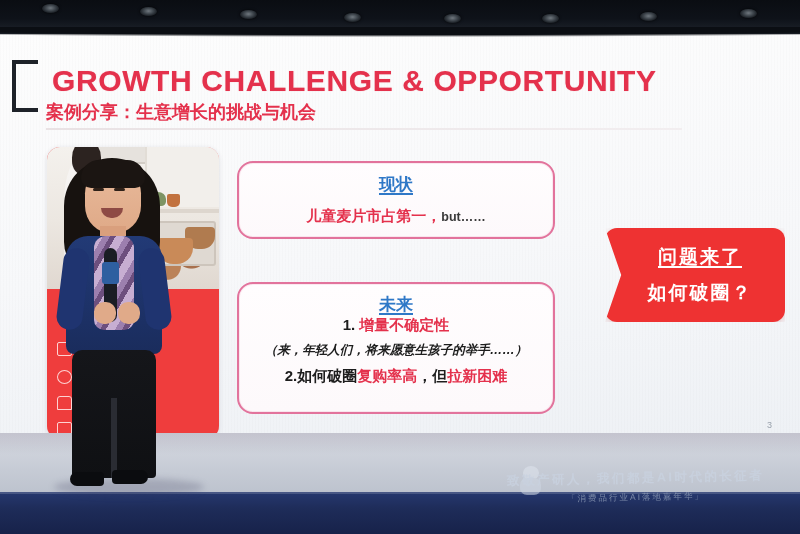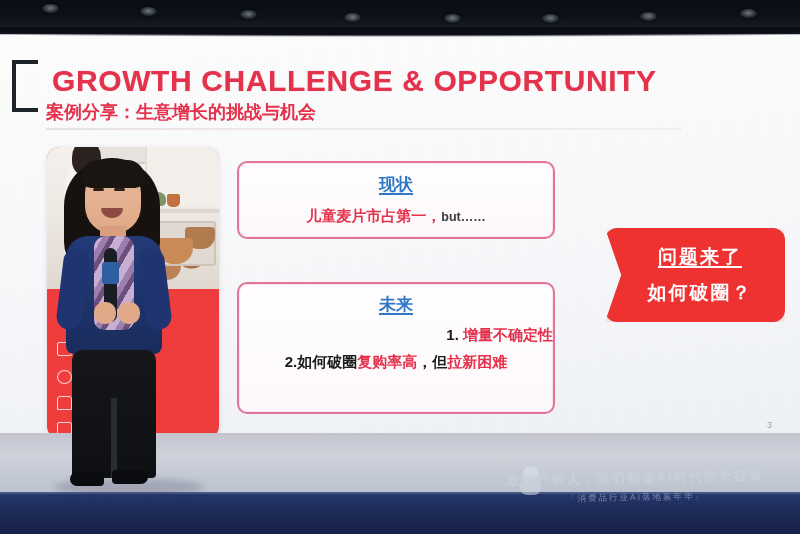--- a/index.html
+++ b/index.html
@@ -94,21 +94,21 @@
   .poster-title { position:absolute; left:8px; right:8px; top:18px; text-align:center; font-size:15px; font-weight:bold; color:#fff; letter-spacing:1px; }
   .p-row { position:absolute; left:9px; right:8px; display:flex; align-items:center; gap:7px; font-size:9.5px; color:#ffe9e9; }
   .p-ico { width:17px; height:16px; flex:0 0 17px; position:relative; opacity:.92; }
   .p-ico::before { content:""; position:absolute; inset:1px; border:1.6px solid #ffdede; border-radius:2px; }
   .p-ico.b::before { border-radius:50%; }
   .p-ico.c::before { border-radius:3px 3px 0 0; }
 
   
   .pbox {
     position:absolute; z-index:13;
-    border:2.5px solid #e2739c; border-radius:10px;
+    border:2.5px solid #e2739c; border-radius:16px;
     background:linear-gradient(180deg,#fffdfe 0%,#fdf9fb 100%);
     box-shadow:inset 0 0 0 1px rgba(226,115,156,.14);
     text-align:center;
   }
   #box-now  { left:237px; top:131px; width:318px; height:78px; }
   #box-fut  { left:237px; top:252px; width:318px; height:132px; }
 
   .bx-head {
     color:#2f78c7; font-weight:bold; font-size:17px;
     text-decoration:underline; text-underline-offset:3px; text-decoration-thickness:2px;
@@ -260,24 +260,25 @@
 
     <div class="pbox" id="box-now">
       <div class="bx-head" style="margin-top:10px;">现状</div>
       <div class="bx-line" style="margin-top:11px;">
         <span class="rd">儿童麦片市占第一，</span><span class="gy">but……</span>
       </div>
     </div>
 
     <div class="pbox" id="box-fut">
       <div class="bx-head" style="margin-top:9px;">未来</div>
-      <div class="bx-line" style="margin-top:10px;text-align:right;">
+      <div class="bx-line" style="margin-top:0;">
         <span>1.</span>
         <span class="rd">增量不确定性</span>
       </div>
+      <div class="bx-note" style="margin-top:7px;">（来，年轻人们，将来愿意生孩子的举手……）</div>
       <div class="bx-line" style="margin-top:8px;">
         <span>2.</span><span>如何破圈</span><span class="rd">复购率高</span><span>，但</span><span class="rd">拉新困难</span>
       </div>
     </div>
 
     <div class="chev">
       <div class="chev-l1">问题来了</div>
       <div class="chev-l2">如何破圈？</div>
     </div>
 

